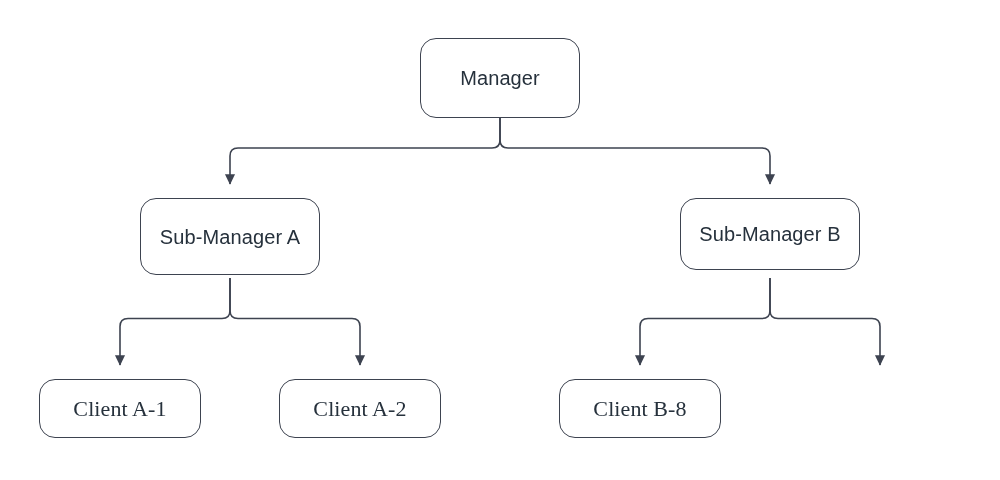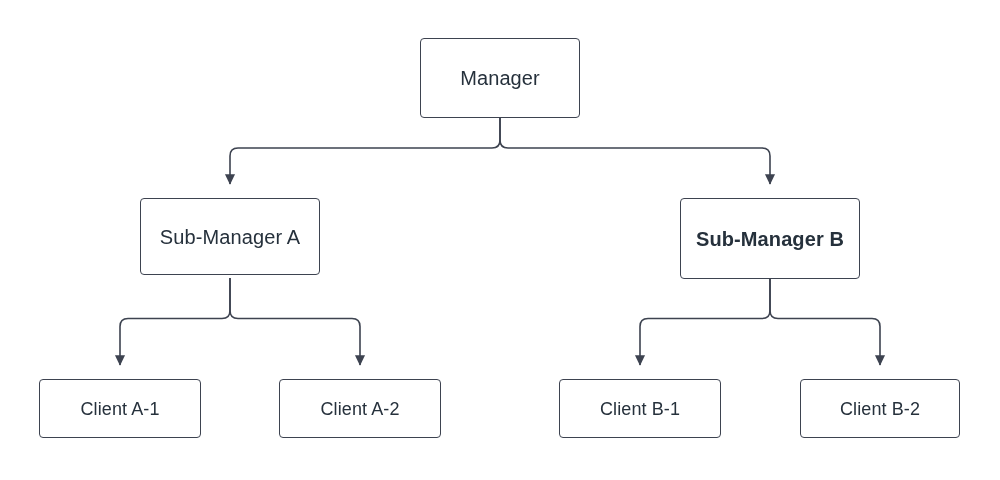--- a/index.html
+++ b/index.html
@@ -22,36 +22,37 @@
     left: 0;
     top: 0;
     width: 1000px;
     height: 480px;
   }
   .node {
     position: absolute;
     box-sizing: border-box;
     background: #ffffff;
     border: 1.6px solid #3d4350;
-    border-radius: 4px;
+    border-radius: 16px;
     display: flex;
     align-items: center;
     justify-content: center;
     z-index: 2;
   }
   .node-label {
     color: #26313c;
     font-size: 20px;
     line-height: 1;
     letter-spacing: 0.1px;
     white-space: nowrap;
     text-align: center;
   }
   .node.leaf .node-label {
-    font-size: 18px;
+    font-size: 22px;
+    font-family: Liberation Serif, serif;
   }
 </style>
 </head>
 <body>
 
 <div id="canvas">
 
   <svg id="edge-layer" viewBox="0 0 1000 480" xmlns="http://www.w3.org/2000/svg">
     <defs>
       <marker id="arrow" viewBox="0 0 12 12" refX="10.5" refY="6" markerWidth="7" markerHeight="7" orient="auto-start-reverse" markerUnits="strokeWidth">
@@ -69,33 +70,30 @@
   </svg>
 
   <div class="node" style="left:420px; top:38px; width:160px; height:80px;">
     <span class="node-label">Manager</span>
   </div>
 
   <div class="node" style="left:140px; top:198px; width:180px; height:77px;">
     <span class="node-label">Sub-Manager A</span>
   </div>
 
-  <div class="node" style="left:680px; top:198px; width:180px; height:81px;font-weight:bold;">
+  <div class="node" style="left:680px; top:198px; width:180px; height:72px;">
     <span class="node-label">Sub-Manager B</span>
   </div>
 
   <div class="node leaf" style="left:39px; top:379px; width:162px; height:59px;">
     <span class="node-label">Client A-1</span>
   </div>
 
   <div class="node leaf" style="left:279px; top:379px; width:162px; height:59px;align-items:center;">
     <span class="node-label">Client A-2</span>
   </div>
 
   <div class="node leaf" style="left:559px; top:379px; width:162px; height:59px;">
-    <span class="node-label">Client B-1</span>
+    <span class="node-label">Client B-8</span>
   </div>
 
-  <div class="node leaf" style="left:800px; top:379px; width:160px; height:59px;">
-    <span class="node-label">Client B-2</span>
-  </div>
 
 </div>
 
 </body></html>

